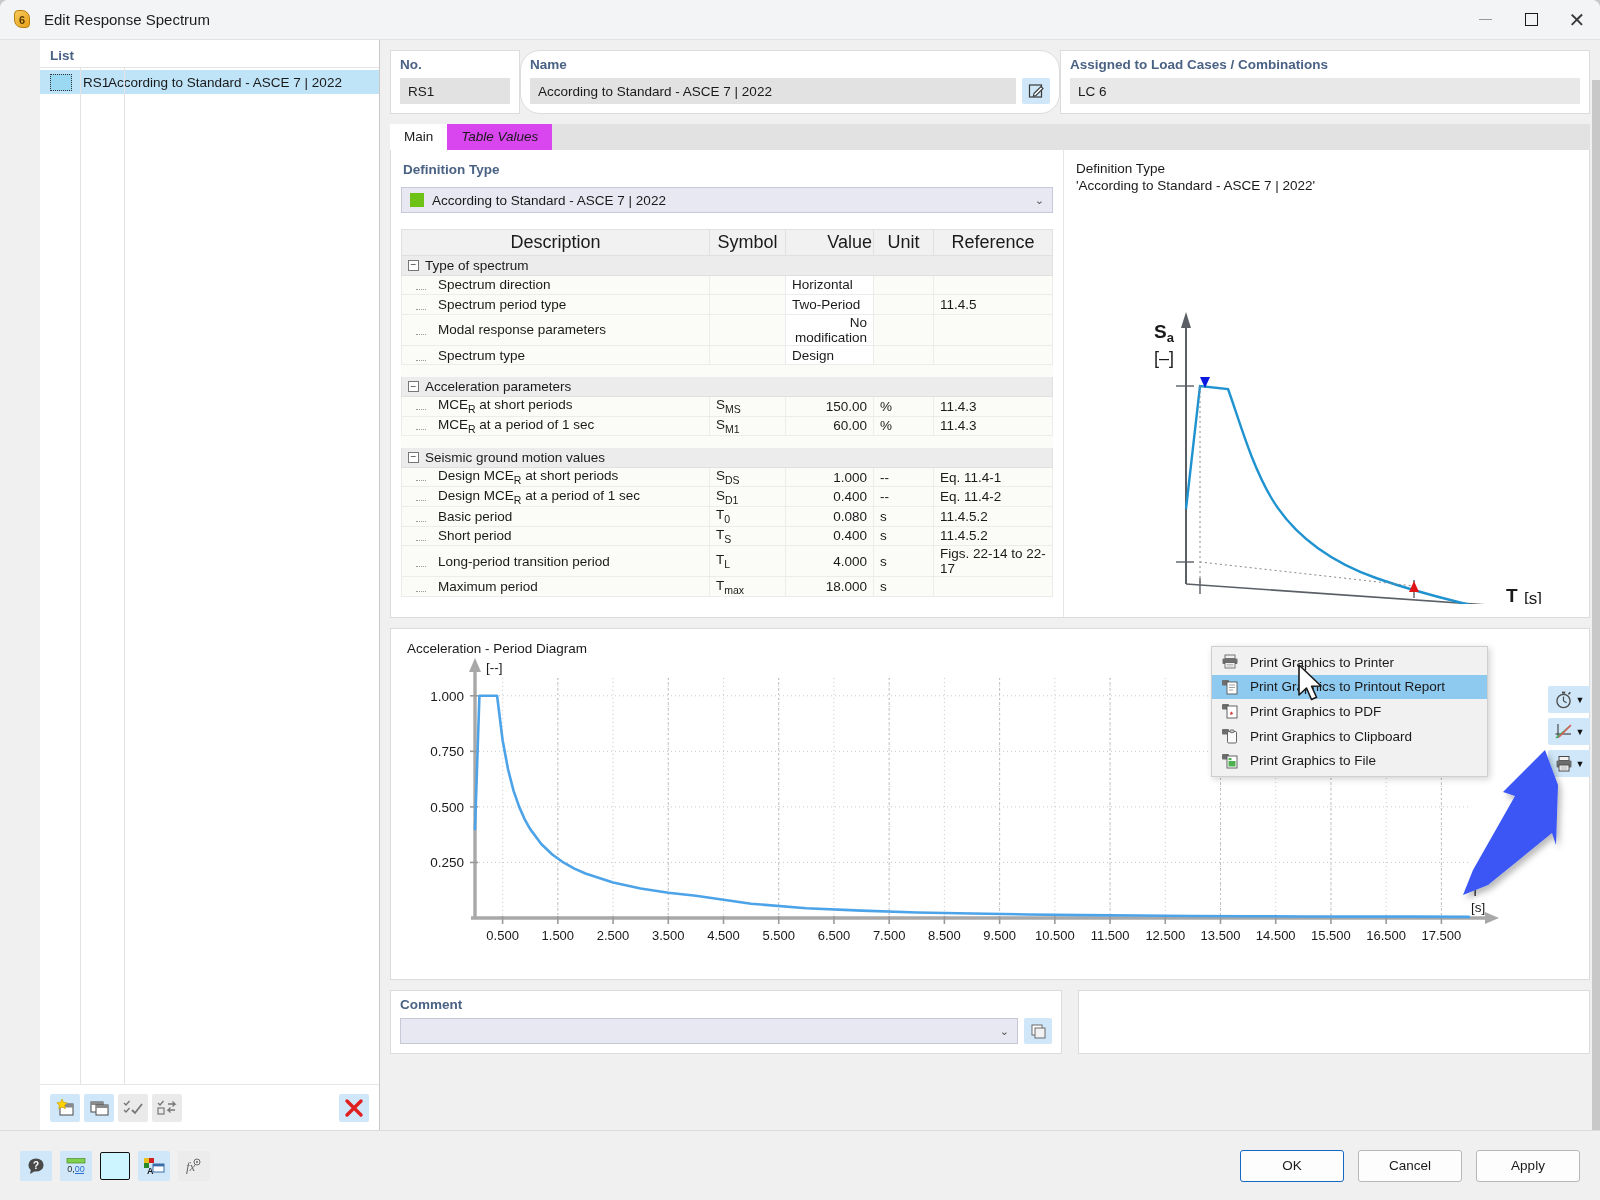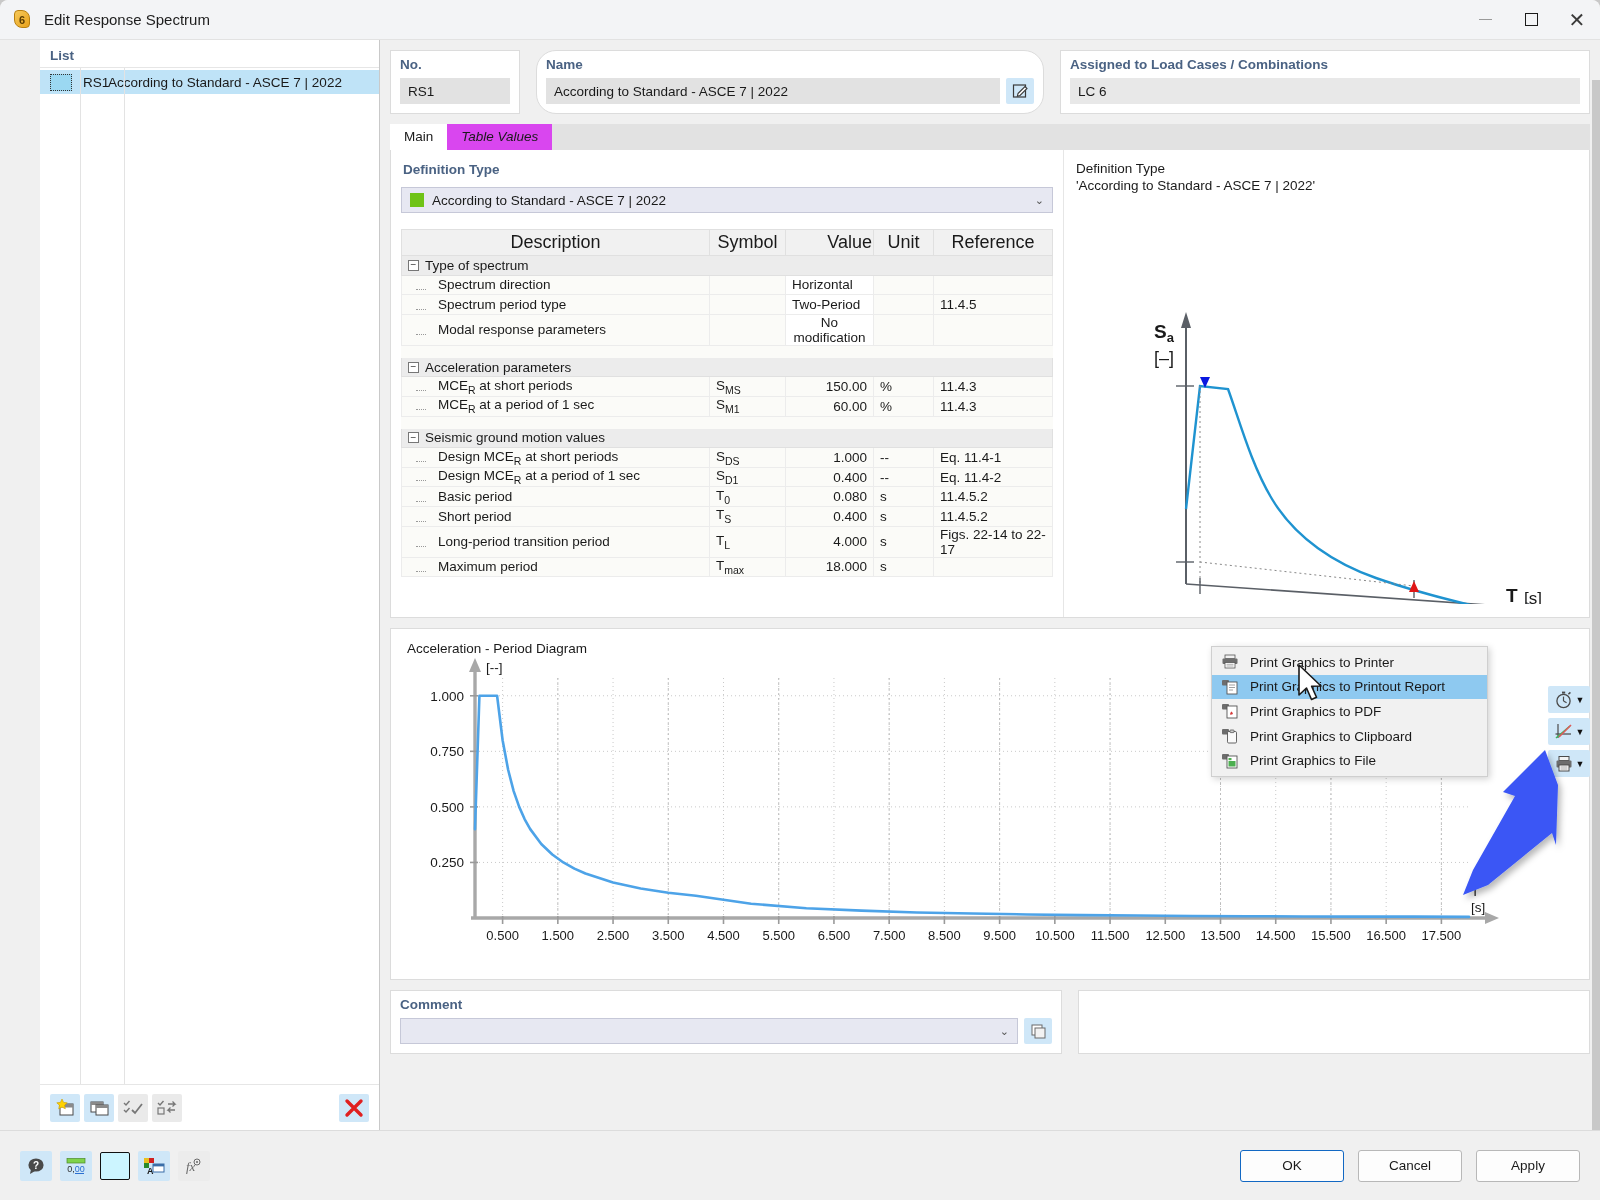--- a/index.html
+++ b/index.html
@@ -65,21 +65,21 @@
     height:46px; display:flex; align-items:center; padding:0 10px;
     border-top:1px solid #e6e6e6; gap:4px;
   }
   .tbtn { width:30px;height:28px;display:flex;align-items:center;justify-content:center;
     background:#cfe7f8; border-radius:2px; }
   .tbtn.dis { background:#eaeaea; }
   .spacer-flex { flex:1; }
 
   
   .center { flex:1; display:flex; flex-direction:column; padding:0; position:relative;}
-  .toprow { display:flex; gap:16px; padding:10px 10px 0 10px; }
+  .toprow { display:flex; gap:0; padding:10px 10px 0 10px; }
   .fld { border:1px solid #dcdcdc; background:#fff; padding:6px 9px 9px 9px; }
   .fld-label { color:#4a6283; font-weight:bold; font-size:13.5px; margin-bottom:6px;}
   .inp { background:#e2e2e2; border:none; height:26px; display:flex; align-items:center;
     padding:0 8px; font-size:13.5px; color:#1a1a1a;}
   .inp.light { background:#e8e8e8; }
   .no-box { width:130px; }
   .name-box { flex:1;border-radius:20px; }
   .name-row { display:flex; gap:6px; align-items:center; }
   .name-row .inp { flex:1; }
   .icon-btn { width:28px;height:26px; background:#cfe7f8; display:flex; align-items:center;
@@ -326,21 +326,28 @@
                     <tr>
                       <td class="c-desc"><span class="treelead"></span>Spectrum period type</td>
                       <td class="c-sym"></td>
                       <td class="c-val val-white" style="text-align:left">Two-Period</td>
                       <td class="c-unit"></td>
                       <td class="c-ref">11.4.5</td>
                     </tr>
                     <tr>
                       <td class="c-desc"><span class="treelead"></span>Modal response parameters</td>
                       <td class="c-sym"></td>
-                      <td class="c-val val-white" style="text-align:center">No modification</td>
+                      <td class="c-val val-white" style="text-align:right">No modification</td>
+                      <td class="c-unit"></td>
+                      <td class="c-ref"></td>
+                    </tr>
+                    <tr>
+                      <td class="c-desc"><span class="treelead"></span>Spectrum type</td>
+                      <td class="c-sym"></td>
+                      <td class="c-val val-white" style="text-align:left">Design</td>
                       <td class="c-unit"></td>
                       <td class="c-ref"></td>
                     </tr>
                     <tr class="blank-row">
                       <td colspan="5"></td>
                     </tr>
                     <tr class="grp">
                       <td colspan="5">
                         <span class="grp-cell">
                           <span class="expander">−</span>

